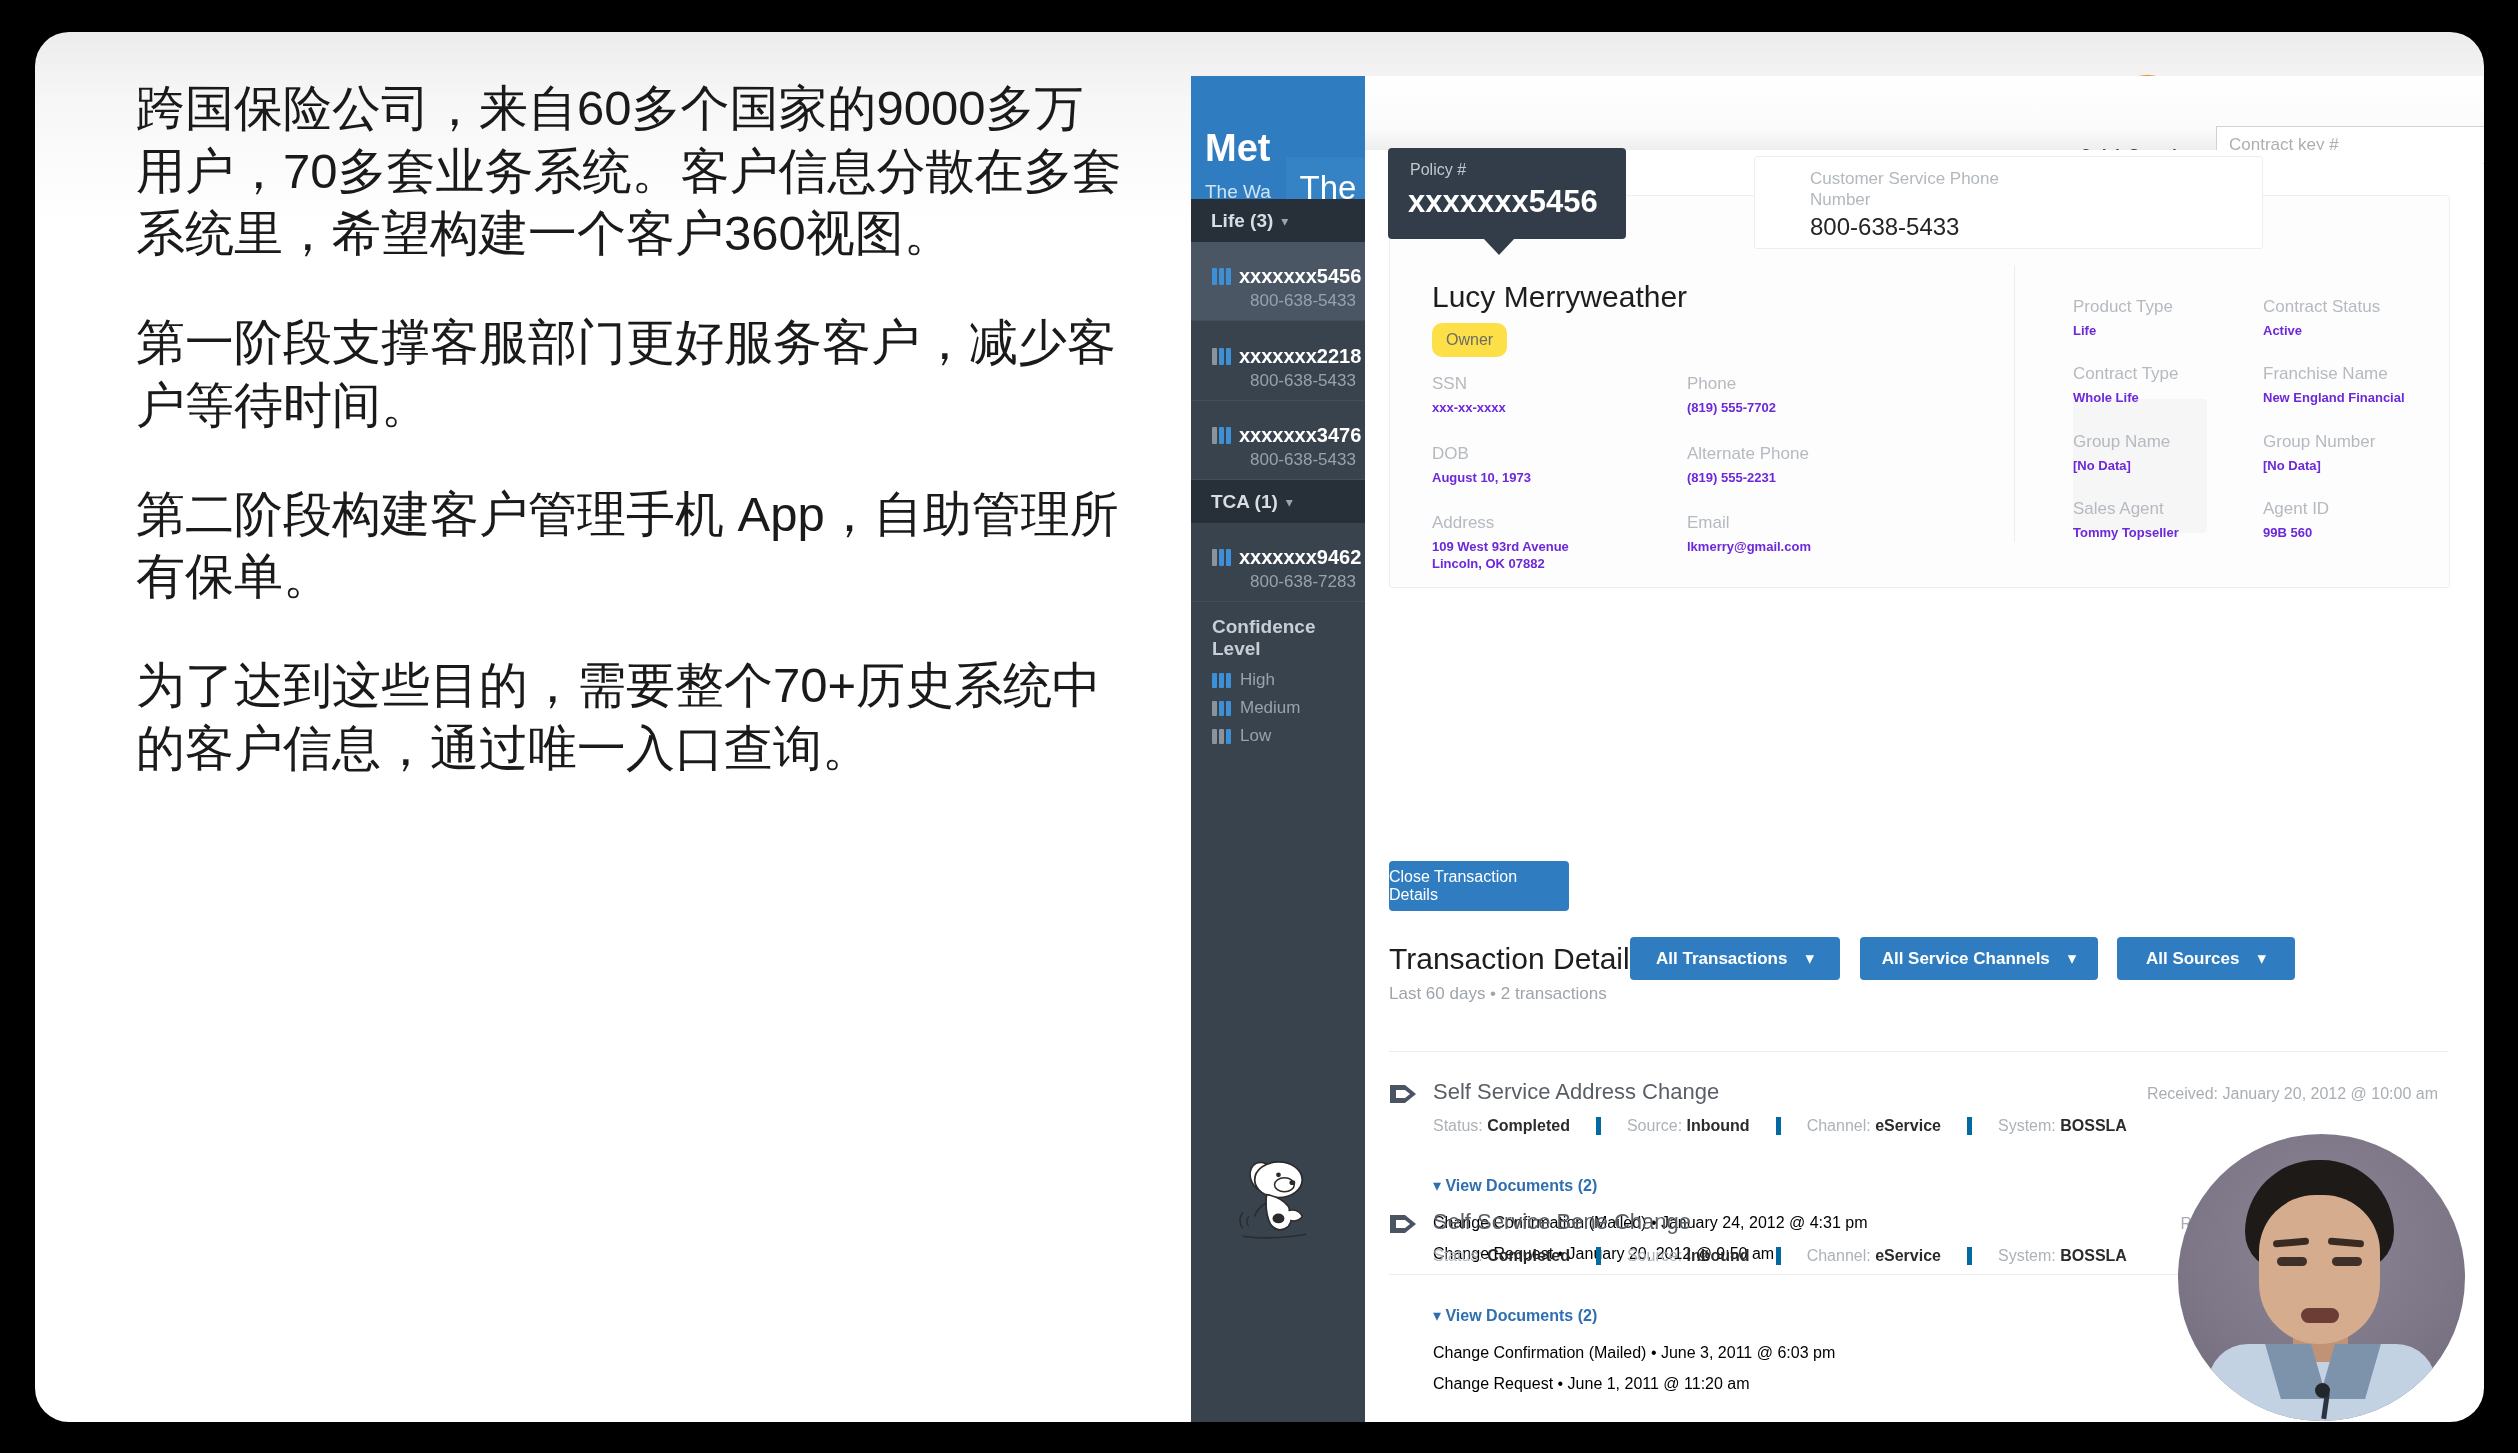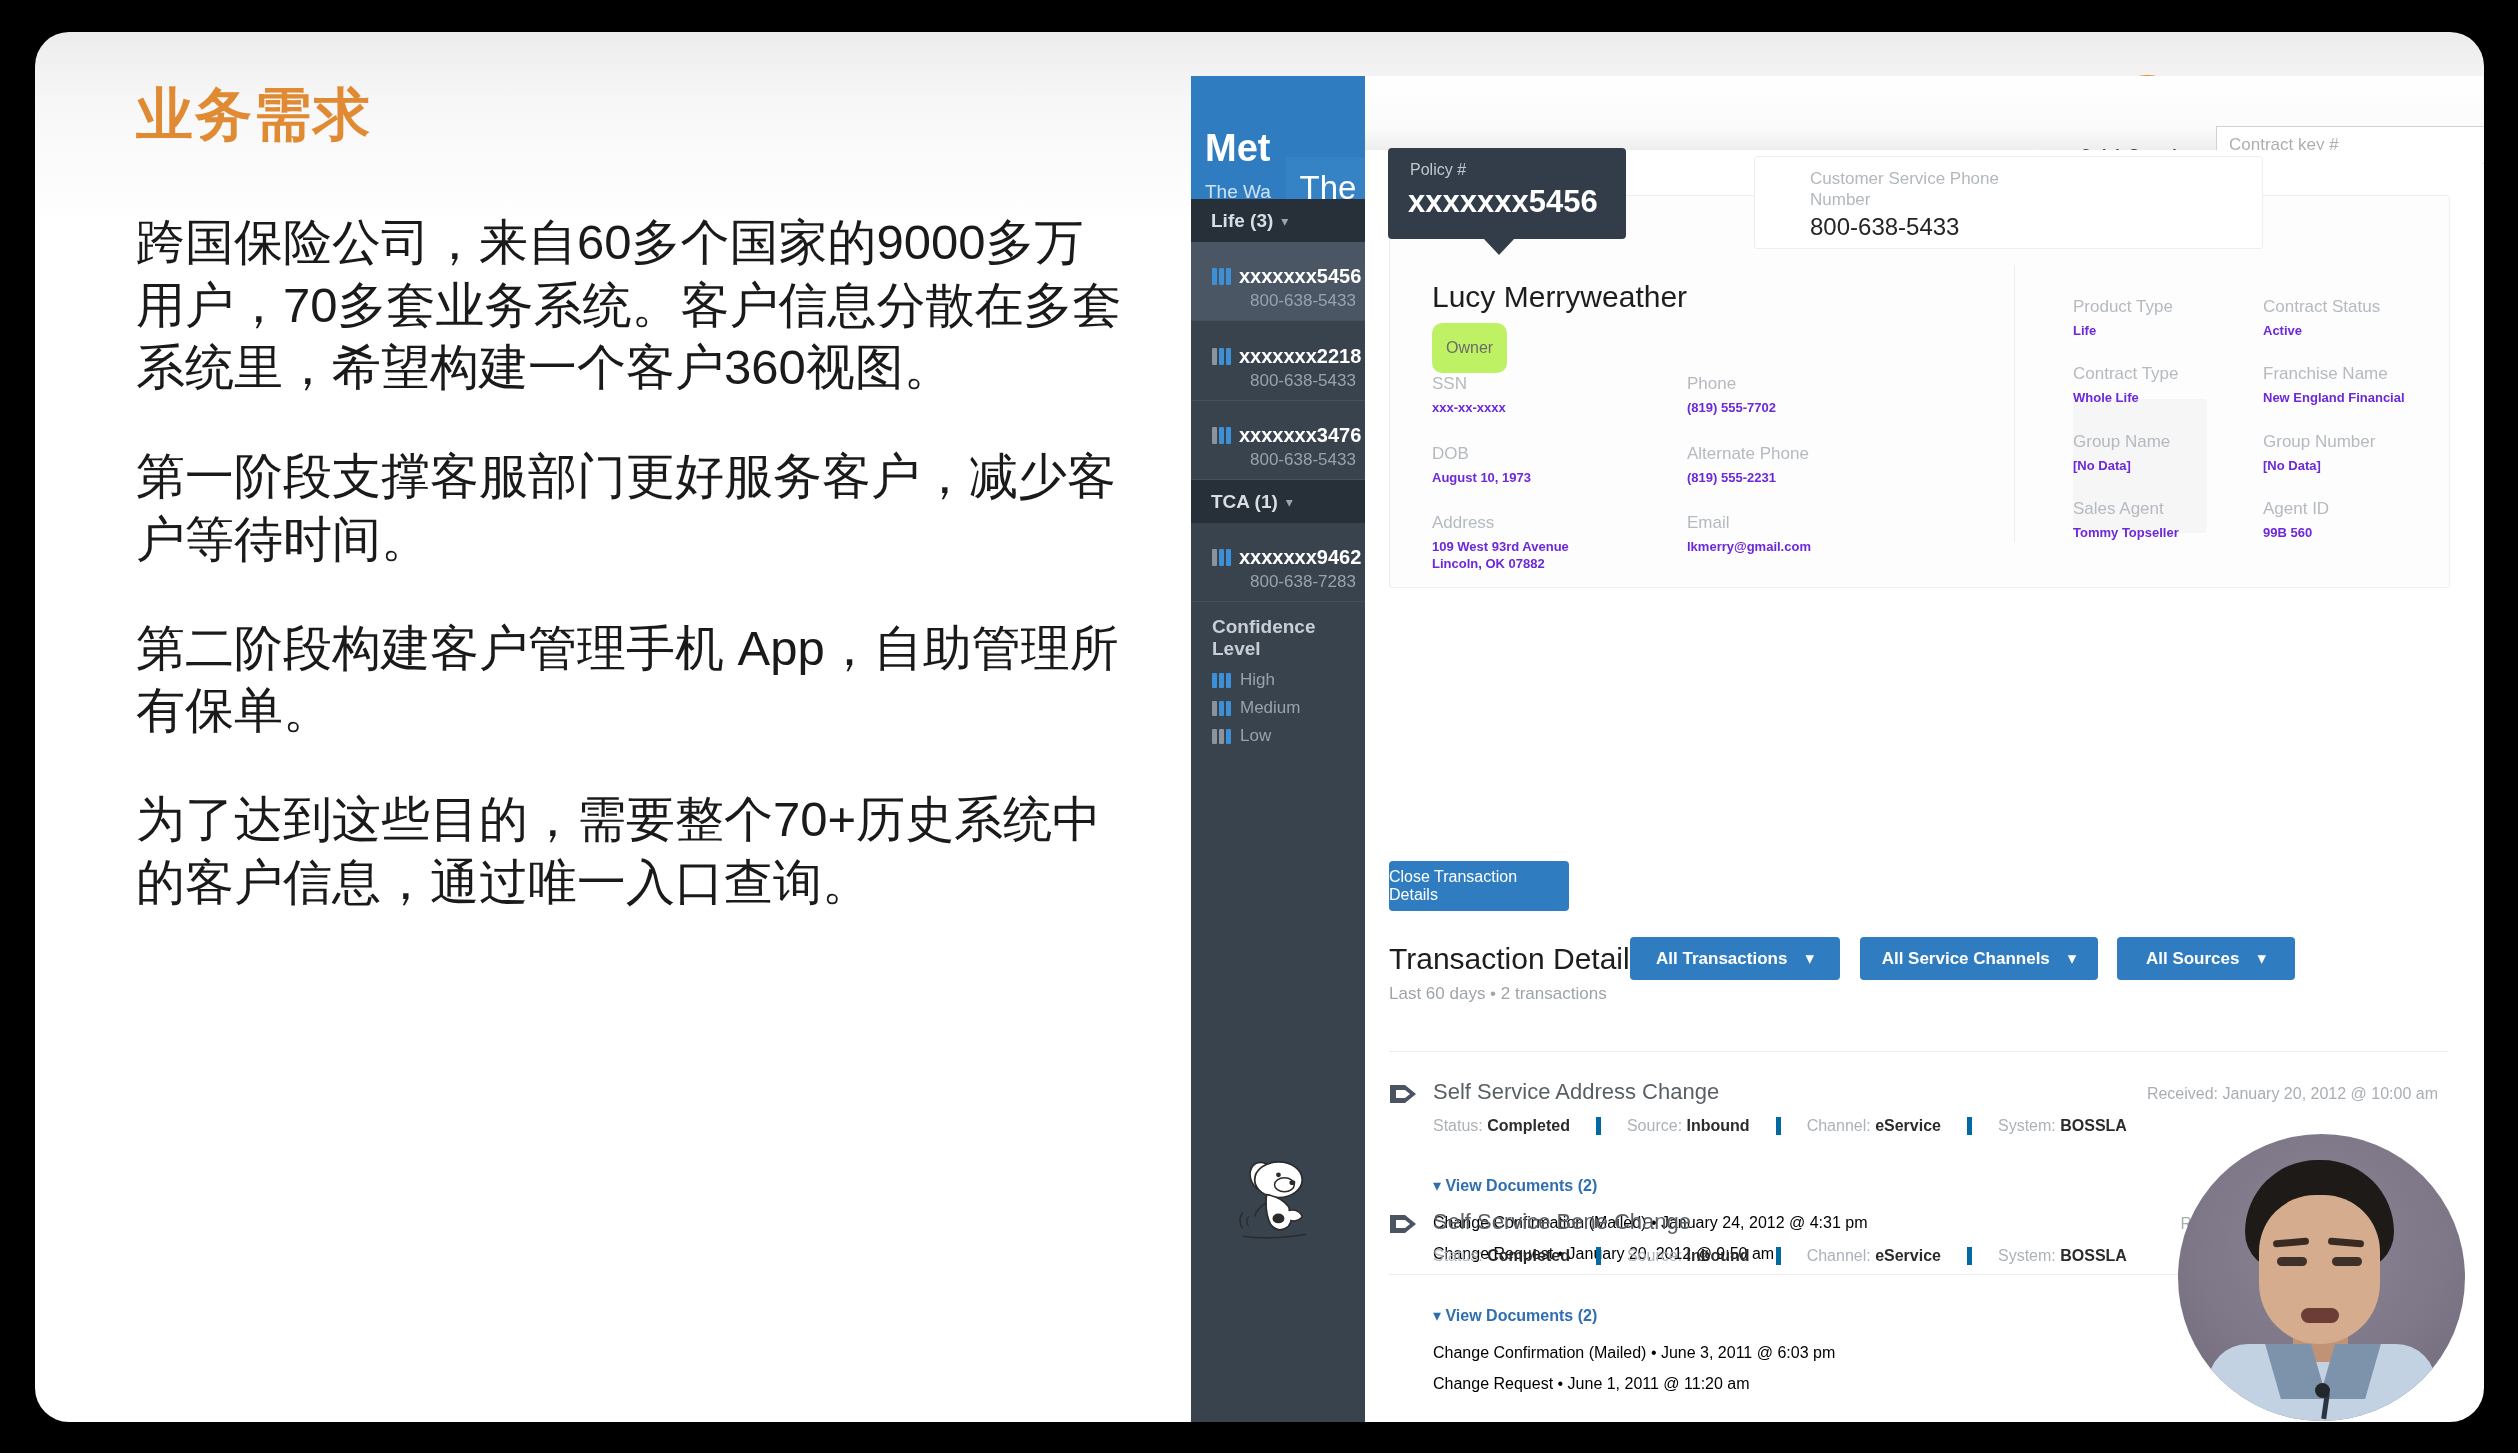--- a/index.html
+++ b/index.html
@@ -118,22 +118,22 @@
   }
   #cs-box{
     position:absolute;left:364px;top:-40px;width:507px;height:91px;
     background:#ffffff;border:1px solid #eeeeee;border-radius:3px;
   }
   #cs-box .lbl{position:absolute;left:55px;top:12px;font-size:17px;color:#b3b8bd;line-height:1.22;width:248px;}
   #cs-box .val{position:absolute;left:55px;top:56px;font-size:24px;color:#252525;}
 
   #person-name{position:absolute;left:42px;top:84px;font-size:30px;color:#1d1d1d;}
   #person-role{
-    position:absolute;left:42px;top:127px;background:#bef264;color:#6b6b6b;
-    font-size:16px;border-radius:10px;padding:16px 14px;
+    position:absolute;left:42px;top:127px;background:#fde047;color:#6b6b6b;
+    font-size:16px;border-radius:10px;padding:8px 14px;
   }
   .field{position:absolute;}
   .field .k{font-size:17px;color:#b5bac0;margin-bottom:6px;}
   .field .v{font-size:13px;font-weight:bold;color:#6d28d9;line-height:1.3;}
 
   #vdivider{position:absolute;left:624px;top:69px;width:1px;height:277px;background:#ededed;}
 
   #ghost{
     position:absolute;left:683px;top:203px;width:134px;height:134px;
     background:#f6f6f6;border-radius:4px;
@@ -185,21 +185,20 @@
   #wc-neck{position:absolute;left:115px;top:198px;width:55px;height:30px;background:#c09377;}
   #wc-mic{position:absolute;left:137px;top:249px;width:15px;height:15px;border-radius:50%;background:#23262b;}
   #wc-mic-stem{position:absolute;left:145px;top:259px;width:5px;height:26px;background:#2c3340;transform:rotate(8deg);}
 </style>
 </head>
 <body>
 
 <div id="slide">
 
   <div id="left-col">
-    <h1 id="slide-title">业务需求</h1>
     <p class="para">跨国保险公司，来自60多个国家的9000多万用户，70多套业务系统。客户信息分散在多套系统里，希望构建一个客户360视图。</p>
     <p class="para">第一阶段支撑客服部门更好服务客户，减少客户等待时间。</p>
     <p class="para">第二阶段构建客户管理手机 App，自助管理所有保单。</p>
     <p class="para">为了达到这些目的，需要整个70+历史系统中的客户信息，通过唯一入口查询。</p>
   </div>
 
   <div id="logo">
     <div id="logo-mark">
       <svg width="65" height="83" viewBox="0 0 66 84">
         <path d="M33 1 C15 1 2 14 2 31 C2 49 23 68 33 82 C43 68 64 49 64 31 C64 14 51 1 33 1 Z" fill="#e98624"></path>

